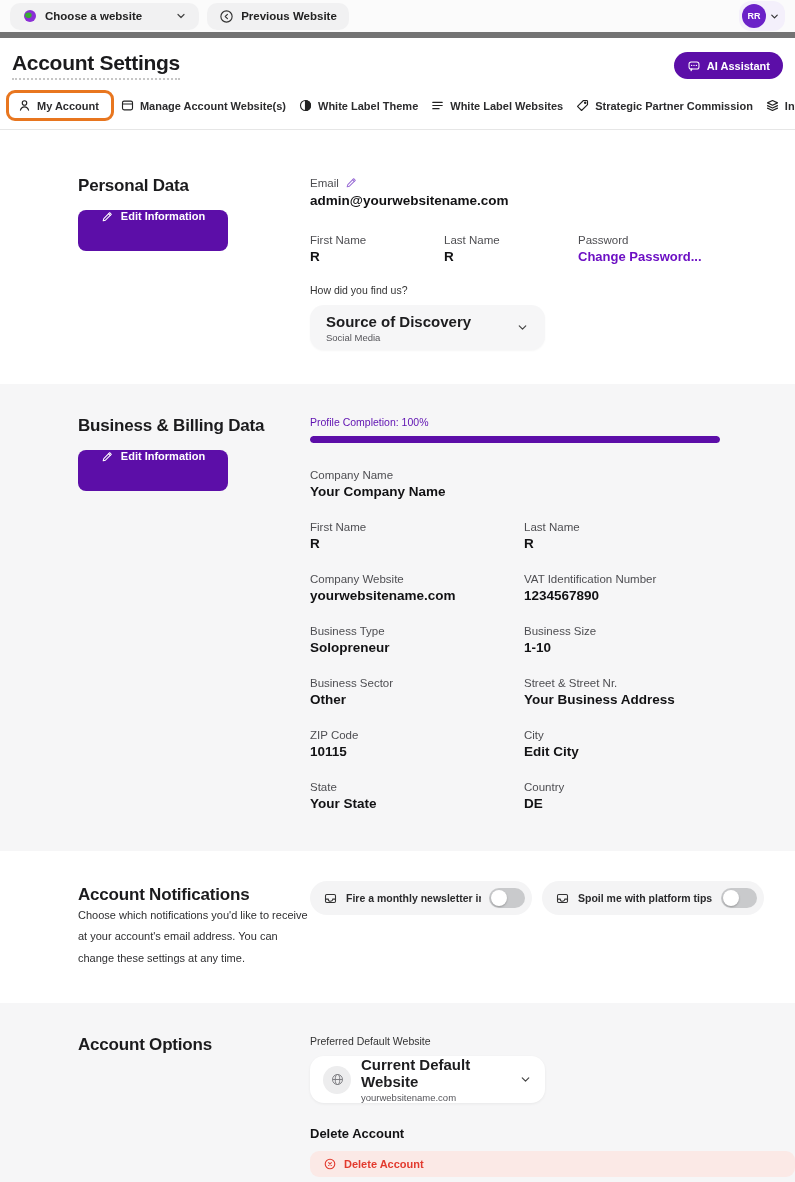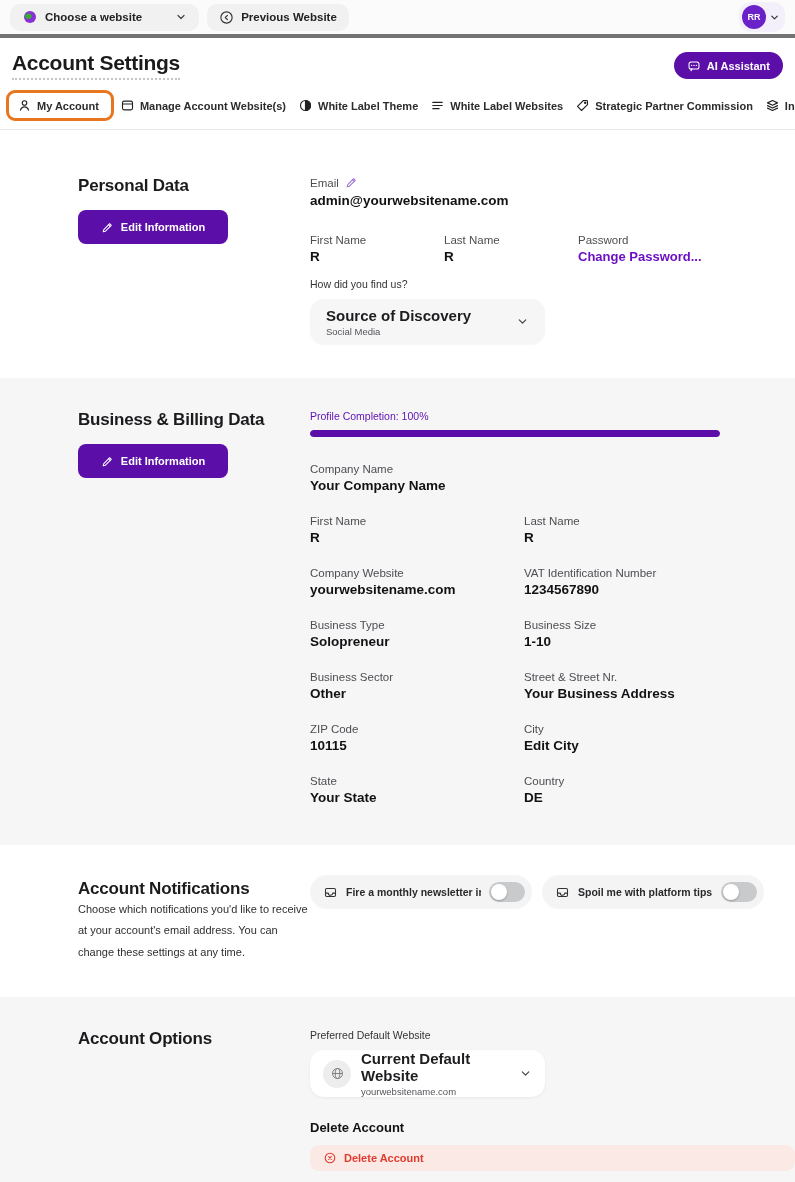--- a/index.html
+++ b/index.html
@@ -1,20 +1,20 @@
 <!DOCTYPE html>
 <html><head>
 <meta charset="utf-8">
 <style>
   * { margin:0; padding:0; box-sizing:border-box; }
   html,body { width:795px; height:1182px; overflow:hidden; background:#fff;
     font-family:"Liberation Sans", sans-serif; color:#1b1b1d; }
 
   
-  .topbar { height:38px; background:#fbfbfb; border-bottom:4px solid #737373;
+  .topbar { height:38px; background:#fbfbfb; border-bottom:6px solid #737373;
     display:flex; align-items:center; padding:0 10px; gap:8px; }
   .pill-btn { display:flex; align-items:center; gap:7px; background:#f1f1f2;
     border:none; border-radius:10px; height:27px; padding:0 12px;
     font-size:11.5px; font-weight:700; color:#222; cursor:pointer;
     font-family:inherit; }
   .pill-btn .chev { margin-left:26px; }
   .spacer { flex:1; }
   .avatar-group { display:flex; align-items:center; gap:3px; background:#f4f0fb;
     border-radius:12px; padding:3px 5px 3px 3px; cursor:pointer;text-align:right; }
   .avatar { width:24px; height:24px; border-radius:50%; background:#6b21c8;
@@ -37,36 +37,36 @@
     font-weight:700; color:#2c2c2e; padding:6px 6px; cursor:pointer;
     white-space:nowrap; }
   .tab svg { flex:0 0 auto; }
   .tab.active { border:3px solid #e8761f; border-radius:9px; padding:5px 12px 5px 8px; }
 
   
   .section { display:flex; padding-left:78px; }
   .section .left { width:232px; flex:0 0 232px; }
   .section .right { flex:1; min-width:0; }
   .sec-heading { font-size:17px; font-weight:700; letter-spacing:-0.2px; }
-  .edit-btn { display:flex; align-items:center; justify-content:center; gap:7px;
+  .edit-btn { display:flex; align-items:flex-start; justify-content:center; gap:7px;
     background:#5c0ea8; color:#fff; border:none; border-radius:8px;
-    width:150px; height:34px; font-size:11px; font-weight:700; cursor:pointer;
+    width:150px; height:41px; font-size:11px; font-weight:700; cursor:pointer;
     margin-top:14px; font-family:inherit; }
 
   .f-label { font-size:11.5px; color:#4e4e52; margin-bottom:3px; }
   .f-value { font-size:13.5px; font-weight:700; color:#121214; }
 
   
   .personal { padding-top:46px; padding-bottom:34px; }
   .email-label-row { display:flex; align-items:center; gap:6px; }
   .names-row { display:flex; margin-top:26px; }
   .names-row .col { width:134px; flex:0 0 134px; }
   .names-row .col.wide { width:auto; flex:1; }
   .pw-link { font-size:13px; font-weight:700; color:#6d10c4; cursor:pointer; }
-  .findus-label { font-size:10.5px; color:#333; margin-top:14px; }
+  .findus-label { font-size:10.5px; color:#333; margin-top:20px; }
   .select-box { margin-top:9px; width:235px; height:45px; background:#f6f6f7;
     border-radius:14px; display:flex; align-items:center;
     justify-content:space-between; padding:0 16px; cursor:pointer;
     box-shadow:0 1px 2px rgba(0,0,0,0.04); }
   .select-title { font-size:15px; font-weight:700; color:#1d1d1f; }
   .select-sub { font-size:9.5px; color:#55555a; margin-top:2px; }
 
   
   .business { background:#f6f6f7; padding-top:32px; padding-bottom:40px; }
   .completion-label { font-size:10.5px; font-weight:400; color:#5e10b1; }

